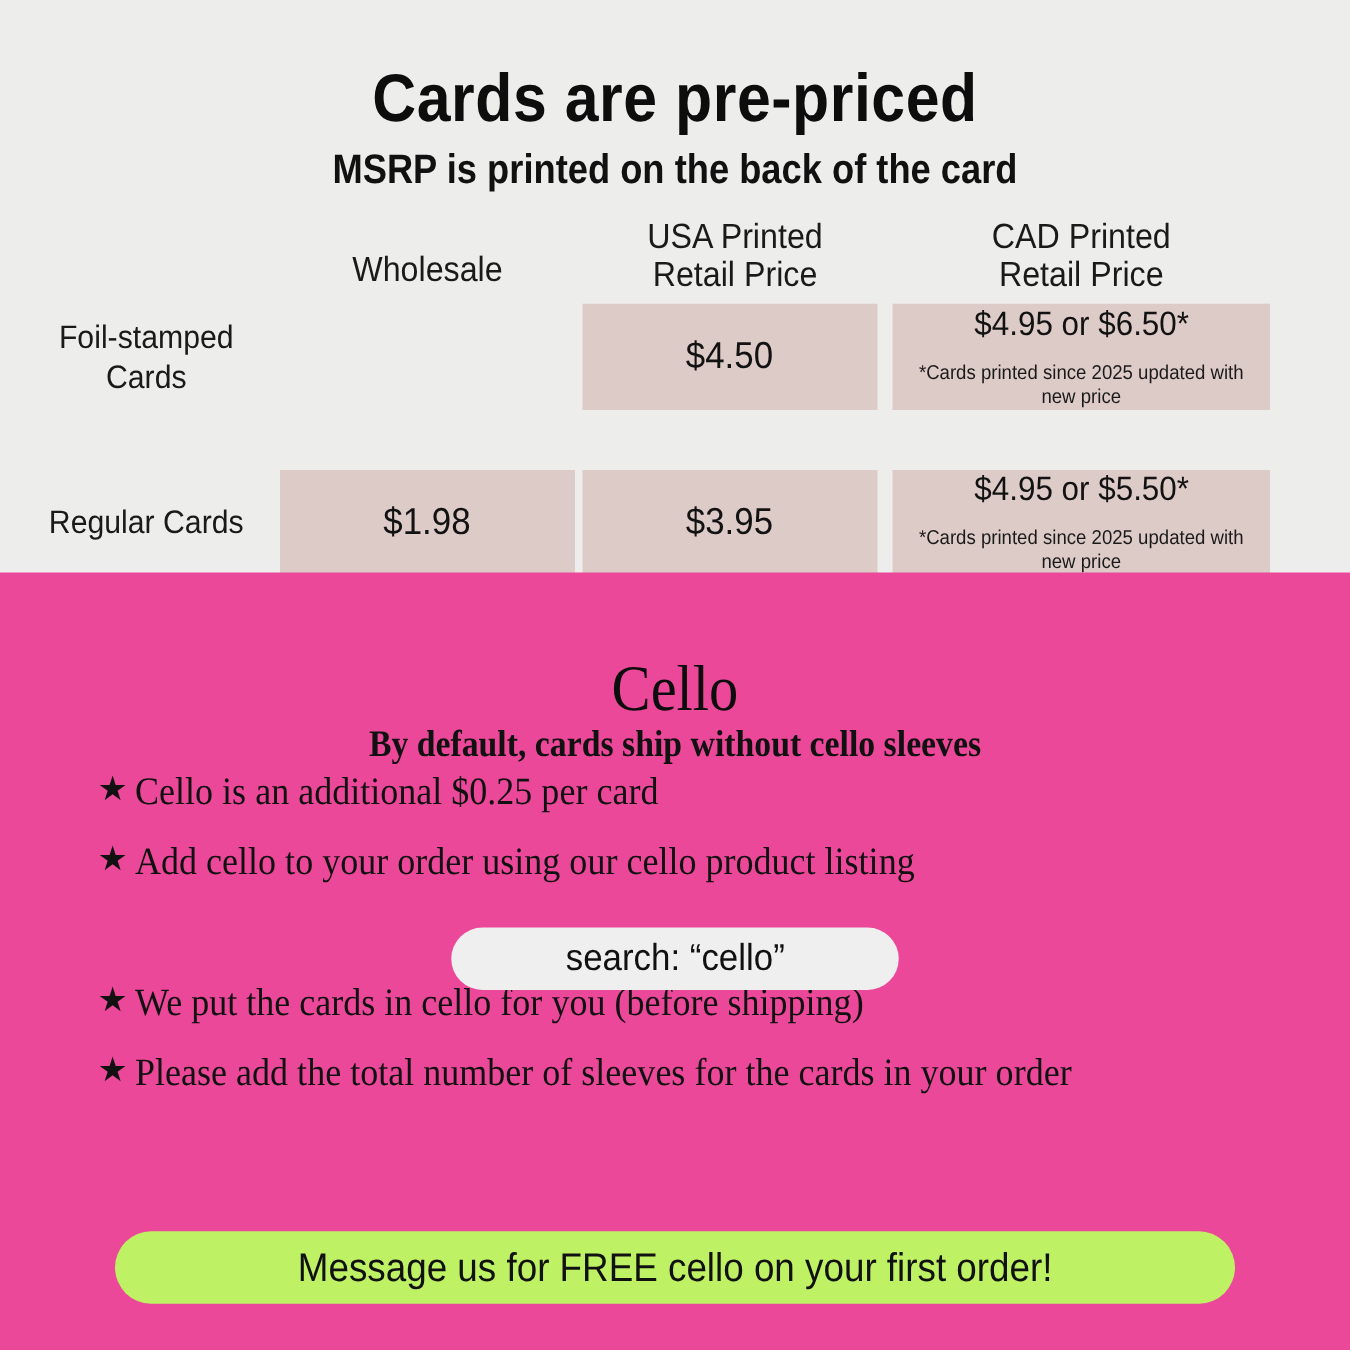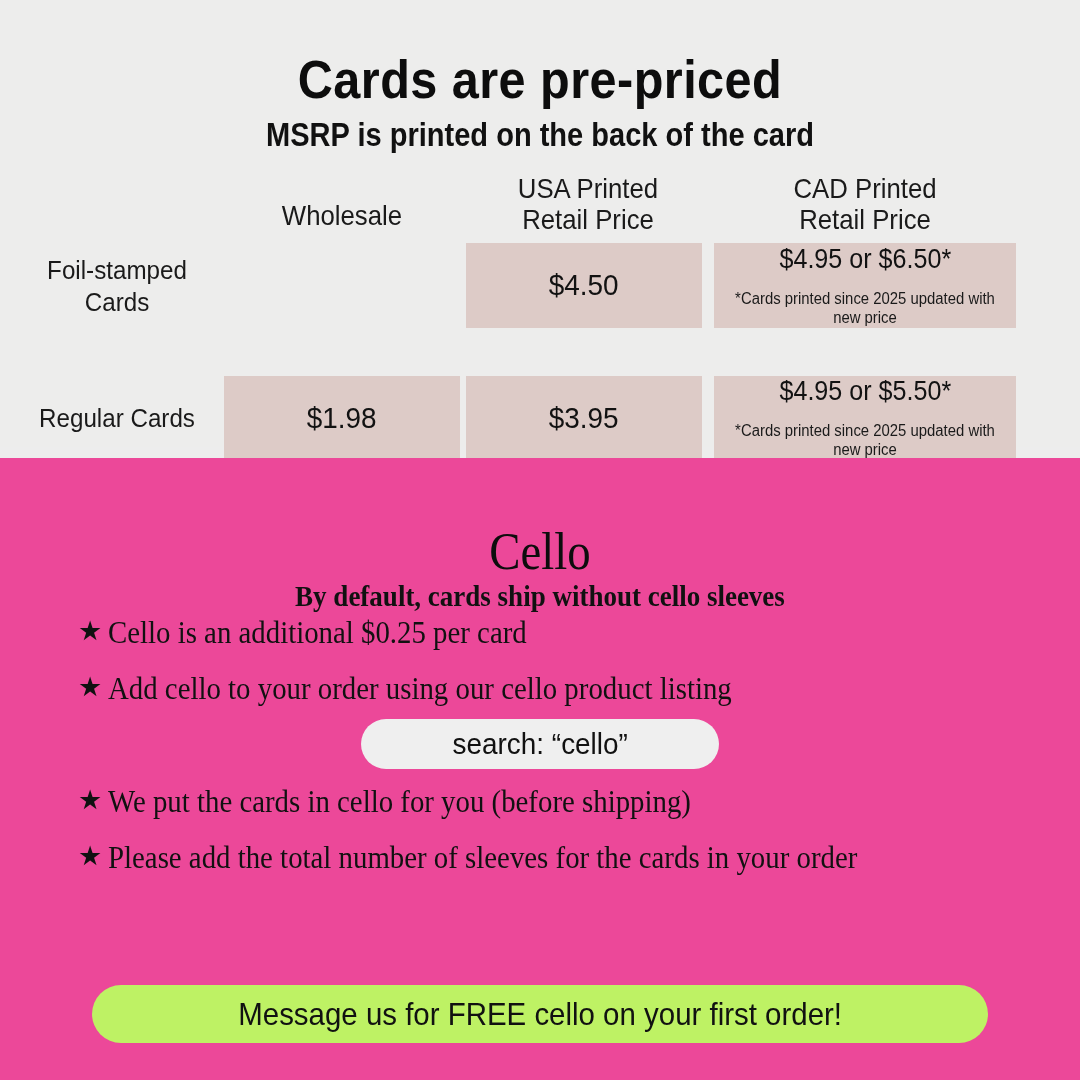--- a/index.html
+++ b/index.html
@@ -192,21 +192,21 @@
     line-height: 1.28;
     color: #111;
     transform: scaleX(0.93);
     transform-origin: left center;
     width: 107%;
   }
 
   .pill {
     position: absolute;
     left: 361px;
-    top: 719px;
+    top: 742px;
     width: 358px;
     height: 50px;
     background: #efefef;
     border-radius: 26px;
     display: flex;
     align-items: center;
     justify-content: center;
   }
   .pill-text {
     font-size: 30px;

